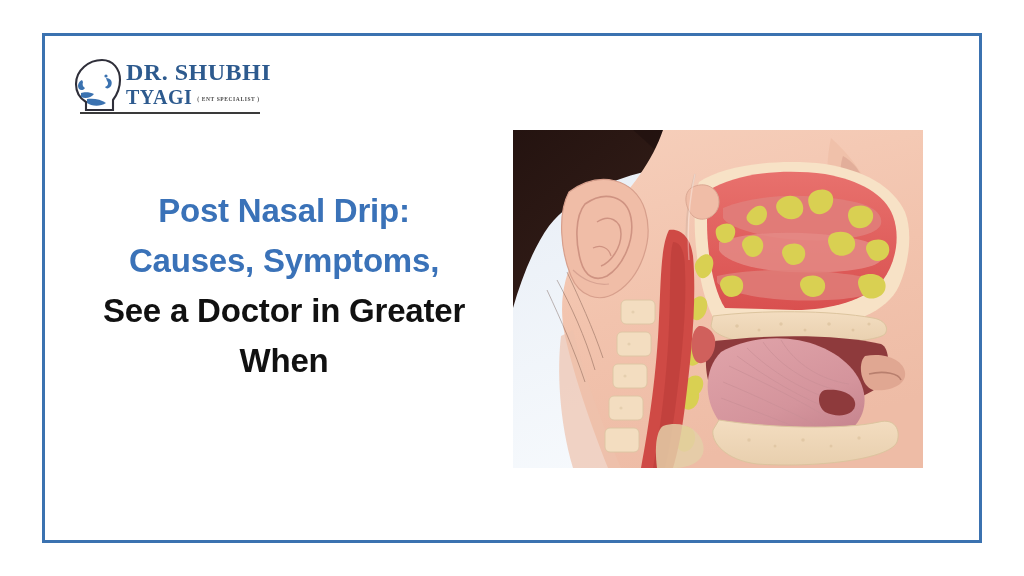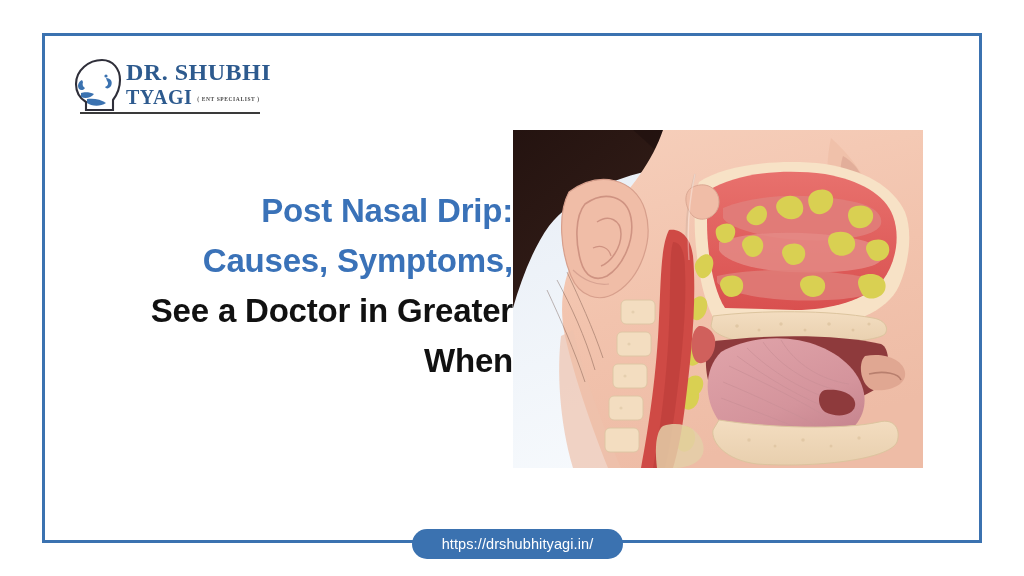--- a/index.html
+++ b/index.html
@@ -65,21 +65,21 @@
     left:8px; top:56px;
     width:180px; height:2px;
     background:#3a3a3a;
   }
 
   
   #headline {
     position:absolute;
     left:55px; top:186px;
     width:458px;
-    text-align:right;
+    text-align:center;
     font-weight:bold;
     font-size:33px;
     line-height:50px;
     letter-spacing:-0.2px;
   }
   .hl-blue { color:#3a72b8; display:block; }
   .hl-dark { color:#111111; display:block; }
 
   
   #media {
@@ -323,15 +323,14 @@
                  C172 78 170 64 178 58 Z" fill="#f0bda7" stroke="#dba893" stroke-width="1"></path>
 
         <path d="M150 296 C168 290 186 298 190 314 C194 330 178 338 160 338
                  L144 338 C142 322 142 302 150 296 Z" fill="#e4cfa8" opacity="0.85"></path>
 
         <path d="M182 44 C176 70 174 100 176 130" fill="none" stroke="#fff" stroke-width="1.4" opacity="0.35"></path>
       </g>
     </svg>
   </div>
 
-  <div id="url-badge">https://drshubhityagi.in/</div>
 
 </div>
 
 </body></html>

